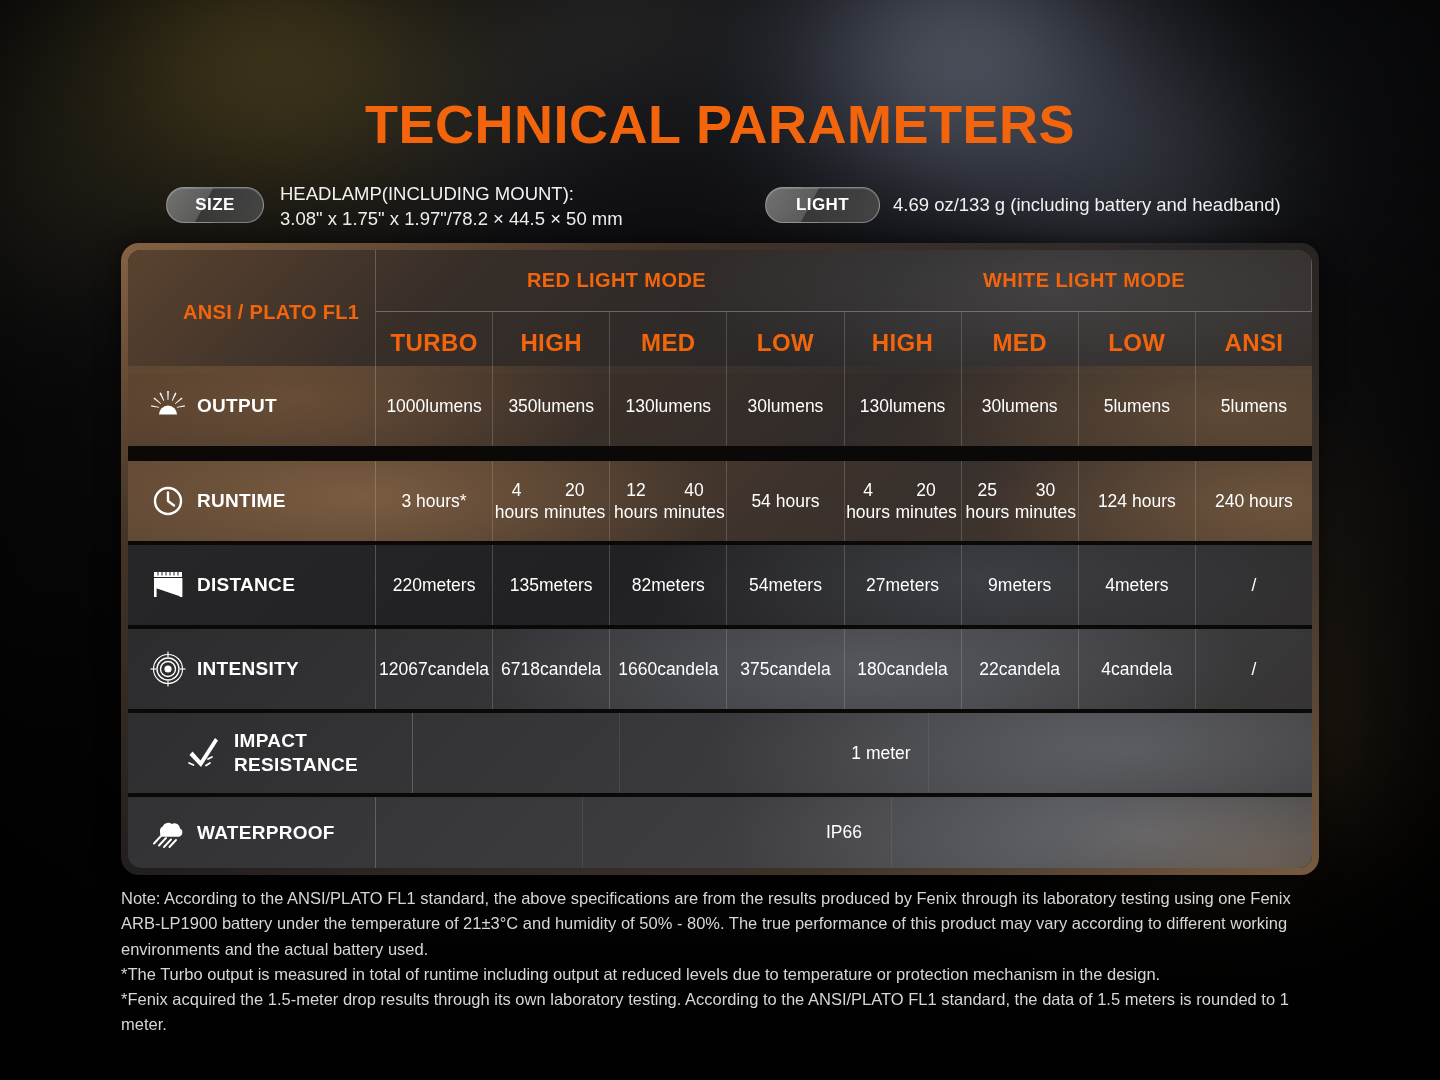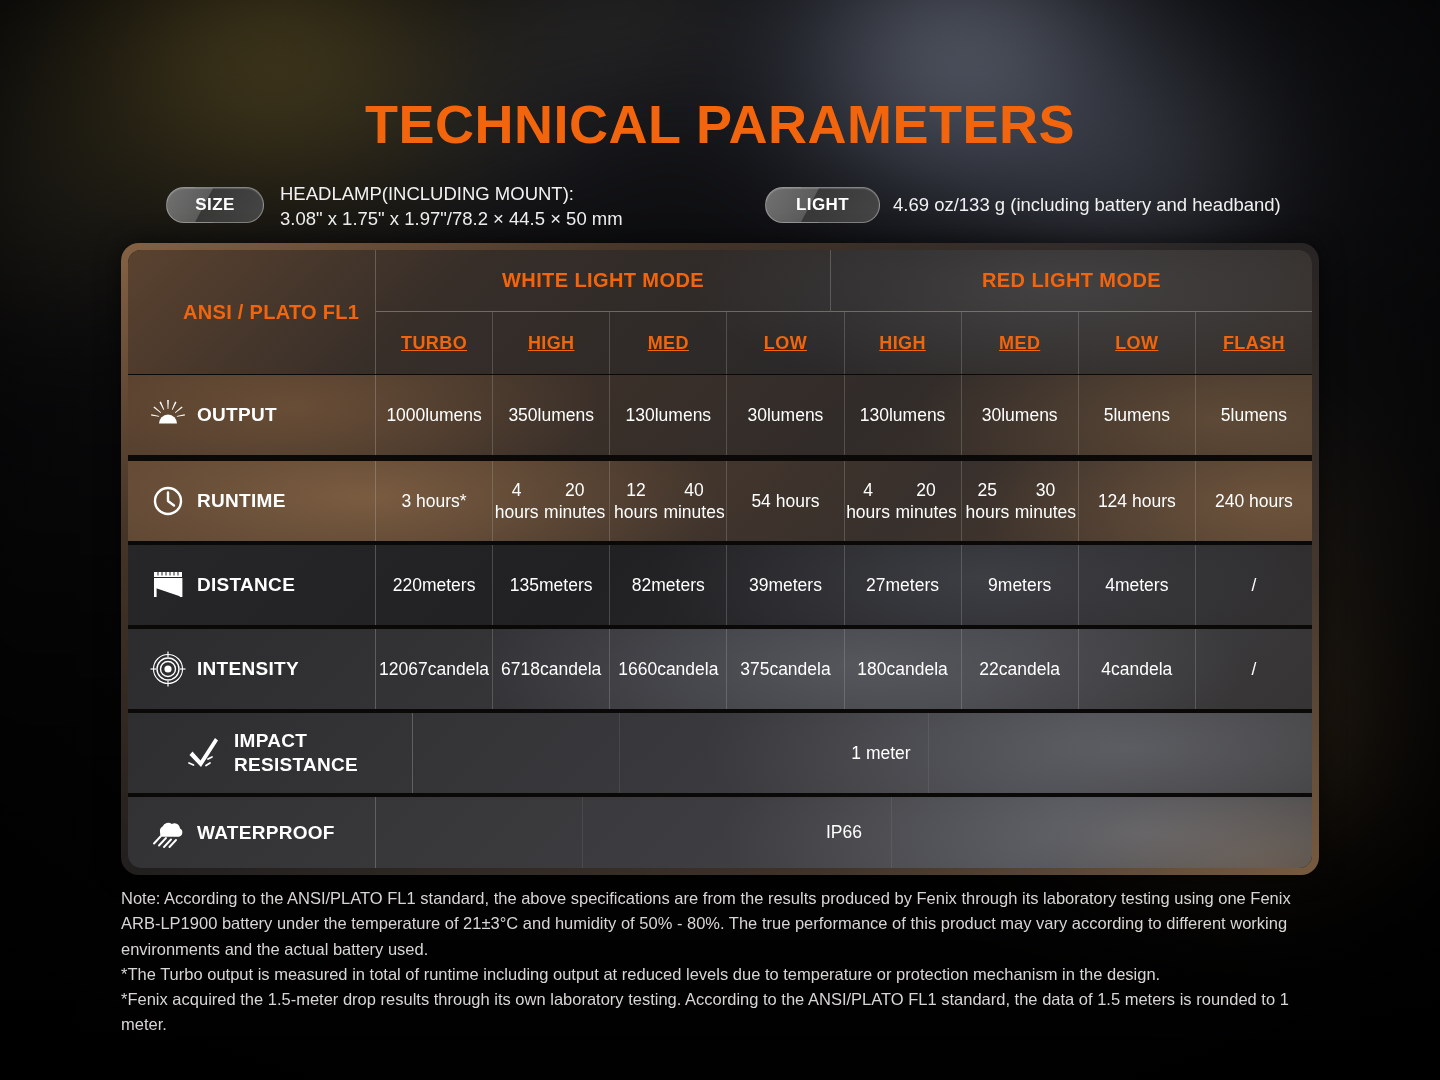--- a/index.html
+++ b/index.html
@@ -274,26 +274,25 @@
   #mode-names {
     height: 62px;
     display: flex;
   }
   .mode-name {
     flex: 1 1 0;
     display: flex;
     align-items: center;
     justify-content: center;
     color: #F2650C;
-    font-size: 18px;
+    font-size: 24px;
     font-weight: bold;
     letter-spacing: 0.4px;
     border-right: 1px solid rgba(190,185,180,0.26);
     box-sizing: border-box;
-    text-decoration: underline;
   }
   .mode-name:last-child { border-right: none; }
 
   .merged-cell {
     flex: 1 1 0;
     display: flex;
     align-items: center;
     justify-content: center;
     color: #fff;
     font-size: 17.5px;
@@ -340,37 +339,37 @@
 
 <div id="table-frame">
   <div id="table-inner">
 
     <div class="trow rowbg-head" id="head-row">
       <div id="head-label">
         <span>ANSI / PLATO FL1</span>
       </div>
       <div id="head-modes">
         <div id="mode-groups">
+          <div class="group-title" id="group-red">RED LIGHT MODE</div>
           <div class="group-title" id="group-white">WHITE LIGHT MODE</div>
-          <div class="group-title" id="group-red">RED LIGHT MODE</div>
         </div>
         <div id="mode-names">
           <div class="mode-name">TURBO</div>
           <div class="mode-name">HIGH</div>
           <div class="mode-name">MED</div>
           <div class="mode-name">LOW</div>
           <div class="mode-name">HIGH</div>
           <div class="mode-name">MED</div>
           <div class="mode-name">LOW</div>
-          <div class="mode-name">FLASH</div>
+          <div class="mode-name">ANSI</div>
         </div>
       </div>
     </div>
 
-    <div class="trow rowbg-warm" style="top:125px; height:80px;">
+    <div class="trow rowbg-warm" style="top:116px; height:80px;">
       <div class="label-cell">
         <span class="ico">
           <svg width="34" height="30" viewBox="0 0 34 30">
             <g fill="#ffffff">
               <path d="M17 14.5 a9 9 0 0 1 9 9 h-18 a9 9 0 0 1 9 -9z"></path>
               <polygon points="16.2,0 17.8,0 17.4,9 16.6,9"></polygon>
               <polygon points="8.5,2.2 9.9,1.5 13.2,9.6 12.5,9.9"></polygon>
               <polygon points="24.1,1.5 25.5,2.2 21.5,9.9 20.8,9.6"></polygon>
               <polygon points="2.4,7.6 3.4,6.5 10.1,12.4 9.6,13"></polygon>
               <polygon points="30.6,6.5 31.6,7.6 24.4,13 23.9,12.4"></polygon>
@@ -485,21 +484,21 @@
       </div>
       <div class="vcell">
         <span class="num">135</span>
         <span class="unit">meters</span>
       </div>
       <div class="vcell">
         <span class="num">82</span>
         <span class="unit">meters</span>
       </div>
       <div class="vcell">
-        <span class="num">39</span>
+        <span class="num">54</span>
         <span class="unit">meters</span>
       </div>
       <div class="vcell">
         <span class="num">27</span>
         <span class="unit">meters</span>
       </div>
       <div class="vcell">
         <span class="num">9</span>
         <span class="unit">meters</span>
       </div>

